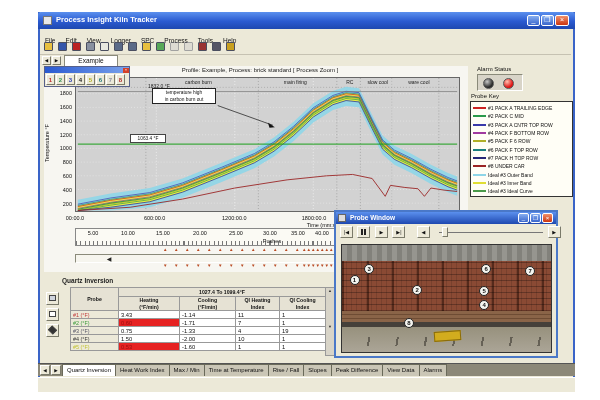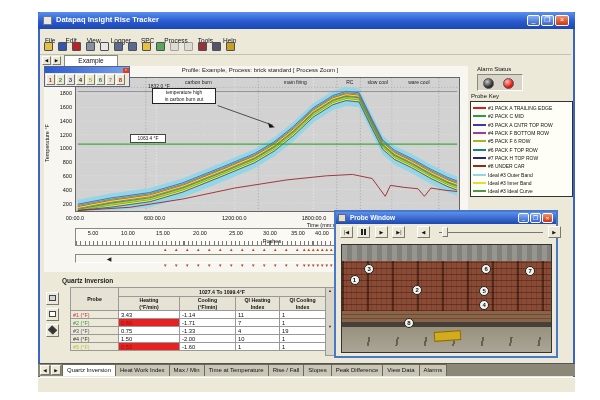--- a/index.html
+++ b/index.html
@@ -135,21 +135,21 @@
   #grip{left:562px;top:379px;width:11px;height:11px;background:repeating-linear-gradient(135deg,#999 0 1px,transparent 1px 3.5px);}
 </style>
 </head>
 <body>
 
 <div id="app">
 
   <div class="abs" id="win"></div>
   <div class="abs" id="titlebar"></div>
   <div class="abs" id="appicon"></div>
-  <div class="abs" id="apptitle">Datapaq Insight Rise Tracker</div>
+  <div class="abs" id="apptitle">Process Insight Kiln Tracker</div>
   <div class="abs wbtn" id="btn-min">_</div>
   <div class="abs wbtn" id="btn-restore">❐</div>
   <div class="abs wbtn" id="btn-close">×</div>
   <div class="abs" id="menubar"><span class="mitem">File</span><span class="mitem">Edit</span><span class="mitem">View</span><span class="mitem">Logger</span><span class="mitem">SPC</span><span class="mitem">Process</span><span class="mitem">Tools</span><span class="mitem">Help</span></div>
   <div class="abs" id="toolbar"><span class="tbico"><i style="background: rgb(232, 192, 64);"></i></span><span class="tbico"><i style="background: rgb(51, 85, 170);"></i></span><span class="tbico"><i style="background: rgb(187, 34, 34);"></i></span><span class="tbico"><i style="background: rgb(136, 144, 160);"></i></span><span class="tbico"><i style="background: rgb(232, 232, 224);"></i></span><span class="tbico"><i style="background: rgb(90, 106, 136);"></i></span><span class="tbico"><i style="background: rgb(90, 106, 136);"></i></span><span class="tbico"><i style="background: rgb(232, 192, 64);"></i></span><span class="tbico"><i style="background: rgb(88, 168, 88);"></i></span><span class="tbico" style="opacity: 0.45;"><i style="background: rgb(204, 204, 204);"></i></span><span class="tbico" style="opacity: 0.45;"><i style="background: rgb(204, 204, 204);"></i></span><span class="tbico"><i style="background: rgb(153, 51, 51);"></i></span><span class="tbico"><i style="background: rgb(85, 85, 102);"></i></span><span class="tbico"><i style="background: rgb(200, 160, 32);"></i></span></div>
   <div class="abs" id="tabbar"></div>
   <div class="abs out tarrow" id="tabprev">◀</div>
   <div class="abs out tarrow" id="tabnext">▶</div>
   <div class="abs" id="doctab">Example</div>
 

